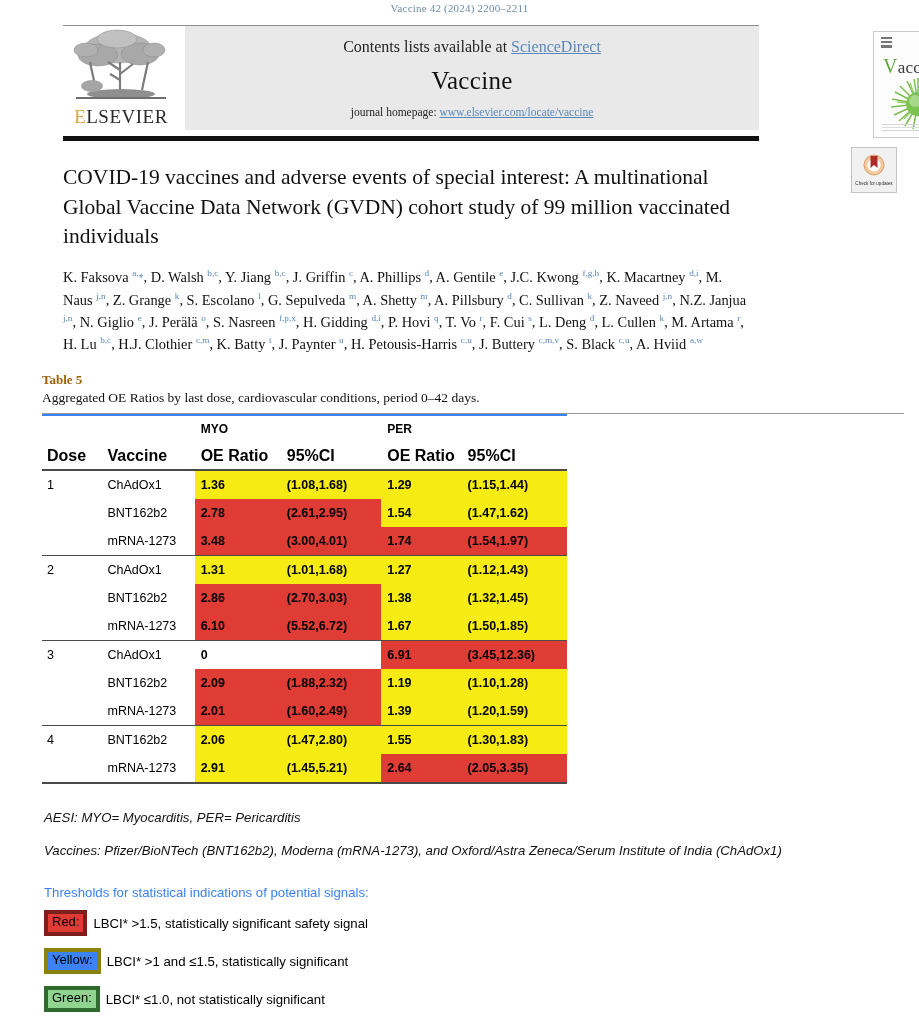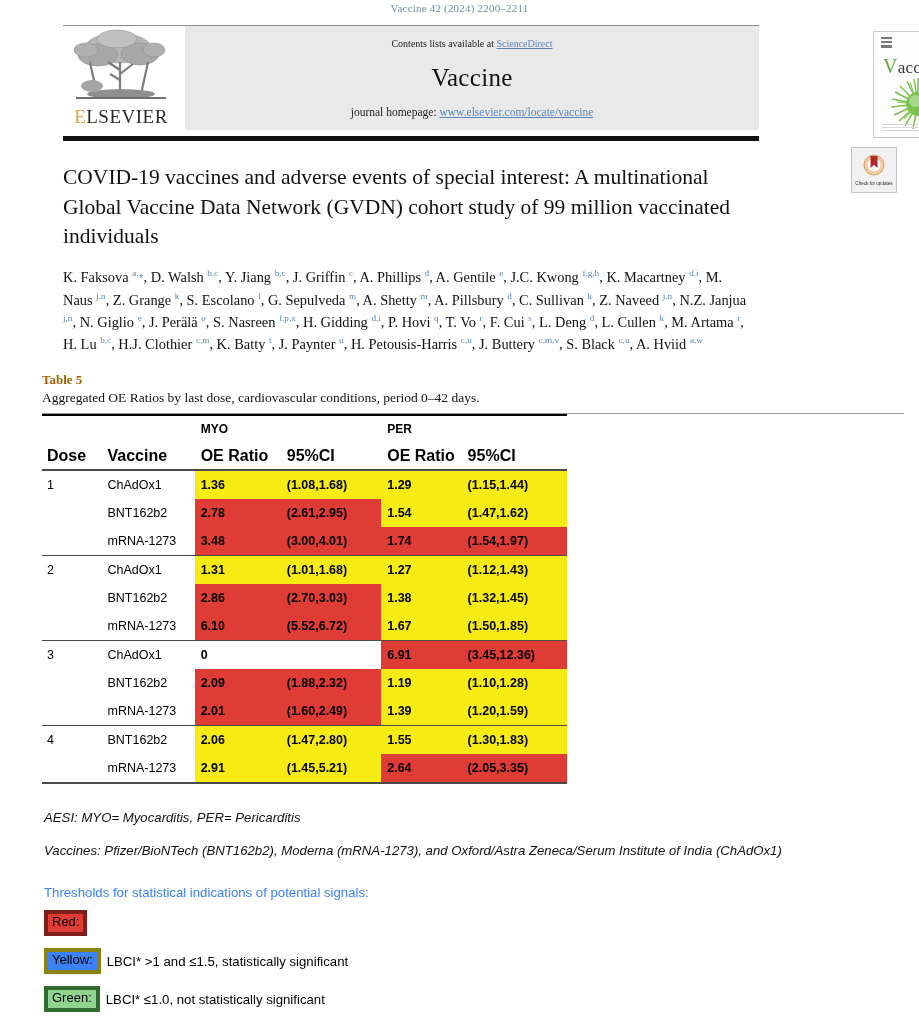--- a/index.html
+++ b/index.html
@@ -67,21 +67,21 @@
     background: #e9e9e9;
     margin-left: 6px;
     display: flex;
     flex-direction: column;
     justify-content: space-between;
     align-items: center;
     padding: 12px 0 12px 0;
     box-sizing: border-box;
     font-family: "Liberation Serif", serif;
   }
-  .contents-line { font-size: 10px; color: #222; }
+  .contents-line { font-size: 16px; color: #222; }
   .sciencedirect { color: #5b87b8; }
   .journal-name { font-size: 25px; color: #111; letter-spacing: .3px; }
   .homepage-line { font-size: 11.5px; color: #222; }
   .homepage-url { color: #5b87b8; }
 
   .cover-thumb {
     position: absolute;
     right: -97px;
     top: 6px;
     width: 88px;
@@ -178,21 +178,21 @@
   .body-row td.dose, .body-row td.vax { font-weight: normal; }
   .body-row td.vax { font-weight: normal; }
 
   .c-dose { width: 62px; padding-left: 5px !important; }
   .c-vax  { width: 98px; padding-left: 5px !important; }
   .c-oe1  { width: 96px; padding-left: 6px !important; }
   .c-ci1  { width: 108px; padding-left: 6px !important; }
   .c-oe2  { width: 88px; padding-left: 6px !important; }
   .c-ci2  { width: 112px; padding-left: 6px !important; }
 
-  .top-rule td, .top-rule th { border-top: 2px solid #000000; }
+  .top-rule td, .top-rule th { border-top: 2px solid #3b82f6; }
   .grp-rule th { border-bottom: 2px solid #4a4a4a; }
   .sec-rule td { border-top: 1px solid #4a4a4a; }
   .bot-rule td { border-bottom: 2px solid #4a4a4a; }
 
   td.red { background: #e03c36; }
   td.yellow { background: #f6ec13; }
   td.none { background: transparent; }
 
   
   .notes { margin: 26px 0 0 44px; font-size: 13.2px; color: #111; line-height: 1.2; }
@@ -447,20 +447,21 @@
 
 <div class="notes">
   <div class="note-line">AESI: MYO= Myocarditis, PER= Pericarditis</div>
   <div class="note-line">Vaccines: Pfizer/BioNTech (BNT162b2), Moderna (mRNA-1273), and Oxford/Astra Zeneca/Serum Institute of India (ChAdOx1)</div>
 </div>
 
 <div class="thresholds-title">Thresholds for statistical indications of potential signals:</div>
 <div id="legend-host">
     <div class="legend-row">
       <span class="swatch red">Red:</span>
+      <span>LBCI* &gt;1.5, statistically significant safety signal</span>
     </div>
     <div class="legend-row">
       <span class="swatch yellow">Yellow:</span>
       <span>LBCI* &gt;1 and ≤1.5, statistically significant</span>
     </div>
     <div class="legend-row">
       <span class="swatch green">Green:</span>
       <span>LBCI* ≤1.0, not statistically significant</span>
     </div>
   </div>

